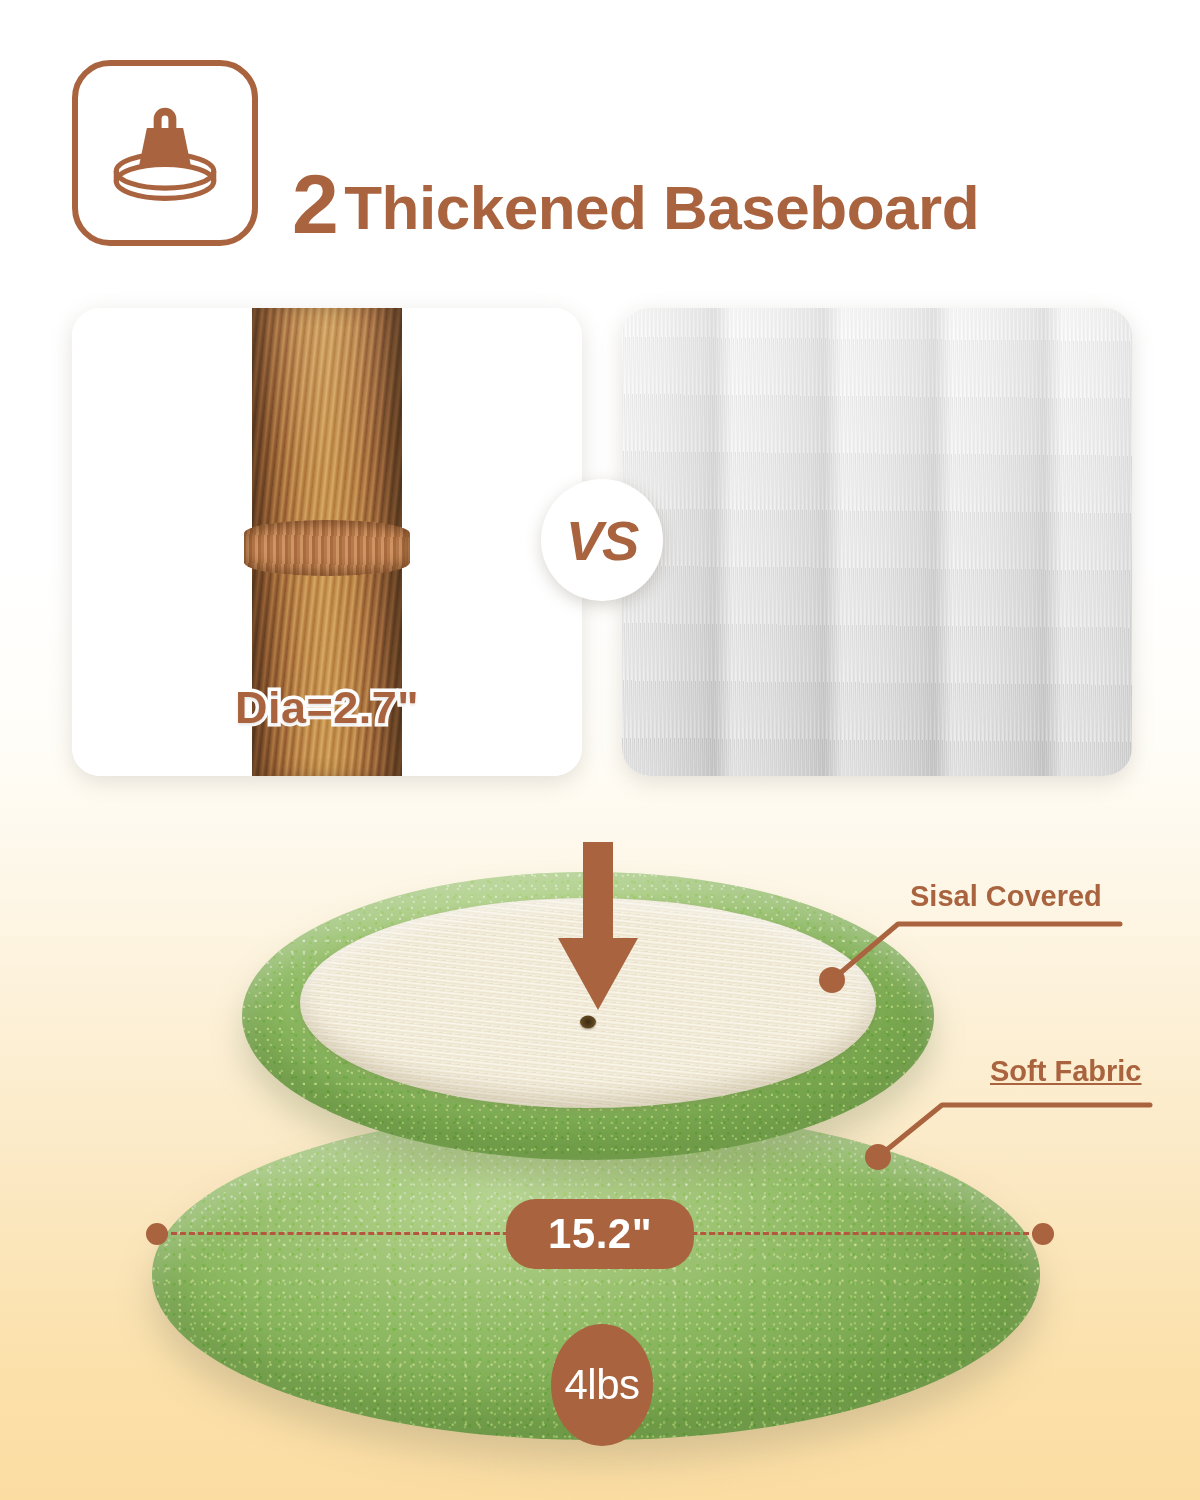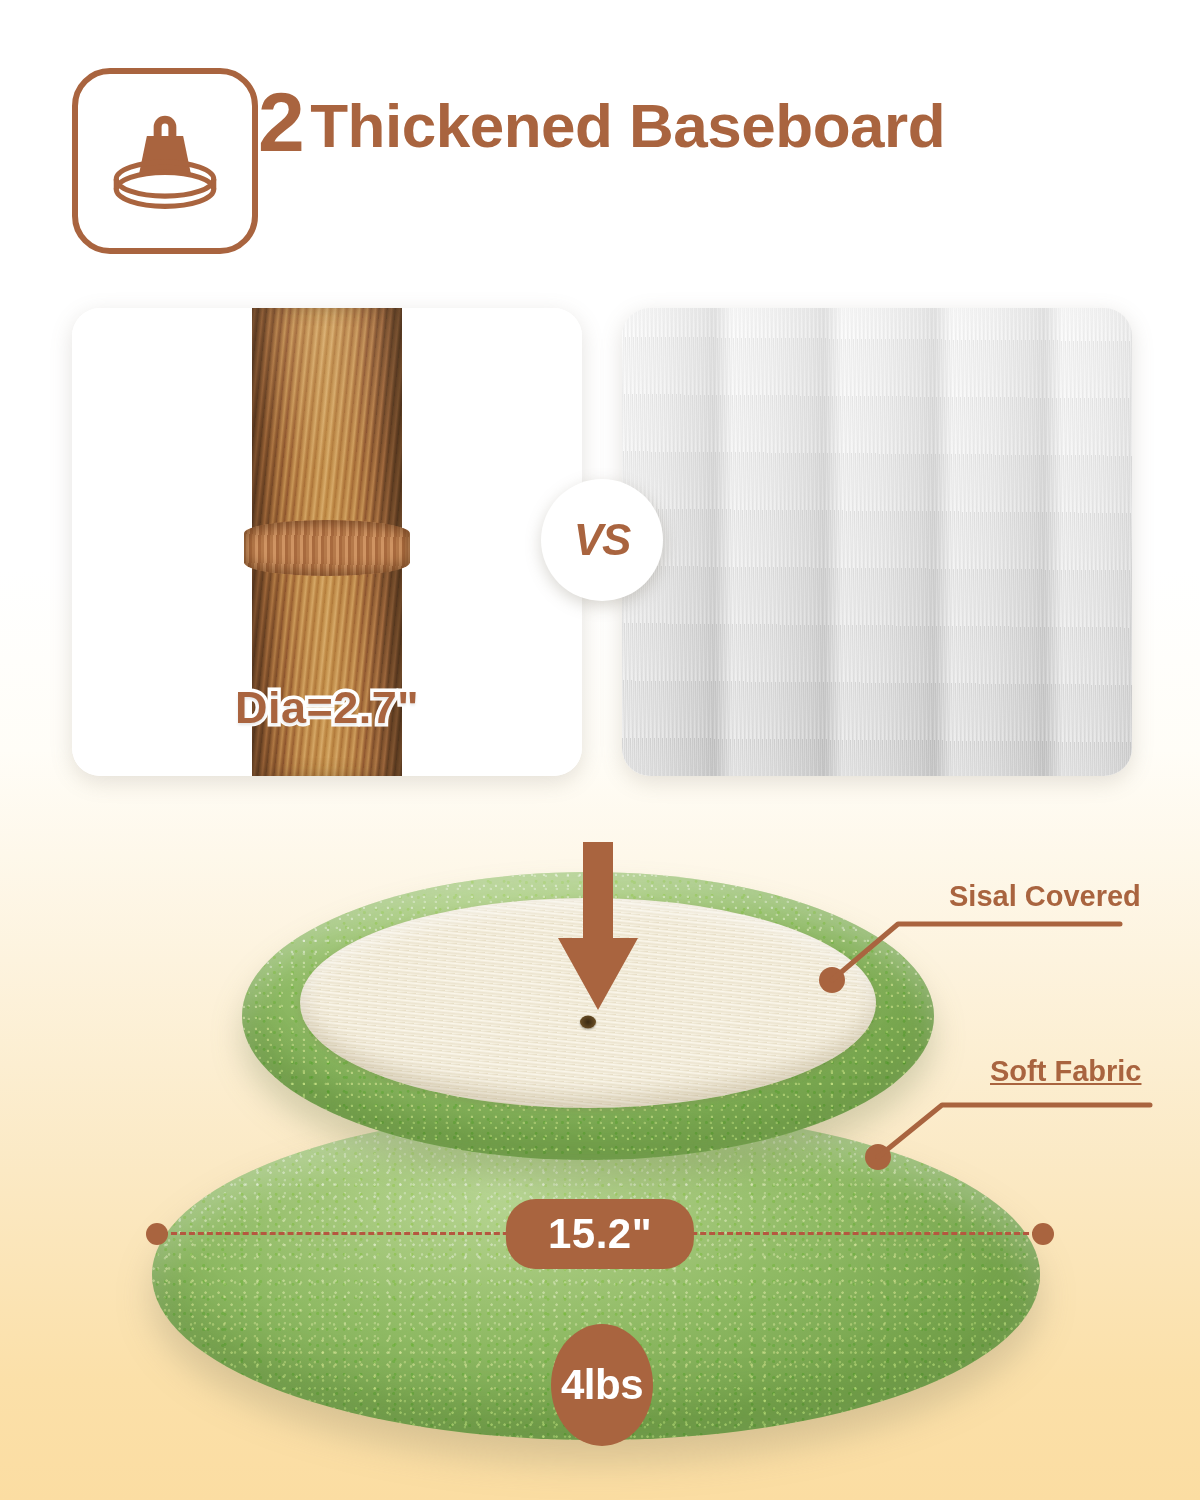--- a/index.html
+++ b/index.html
@@ -14,22 +14,22 @@
         #ffffff 38%,
         #fffdf7 50%,
         #fdf3de 64%,
         #fbe9c4 78%,
         #fbe0a9 92%,
         #fbdda2 100%);
   }
 
   
   .header{
-    position:absolute; left:72px; top:68px;
-    display:flex; align-items:flex-start; 
+    position:absolute; left:72px; top:60px;
+    display:flex; align-items:flex-end; gap:34px;
   }
   .icon-badge{
     width:186px; height:186px; flex:0 0 186px;
     border:6px solid #a9643f;
     border-radius:38px;
     background:#ffffff;
     display:flex; align-items:center; justify-content:center;
   }
   .icon-badge svg{ width:136px; height:136px; display:block; }
 
@@ -125,21 +125,21 @@
   .vs-badge{
     position:absolute; left:50%; top:232px;
     transform:translate(-50%,-50%);
     width:122px; height:122px; border-radius:50%;
     background:#ffffff;
     box-shadow:0 5px 16px rgba(120,110,95,0.28);
     display:flex; align-items:center; justify-content:center;
     z-index:5;
   }
   .vs-badge span{
-    font-size:44px; font-weight:bold; font-style:italic;
+    font-size:56px; font-weight:bold; font-style:italic;
     color:#a9643f; letter-spacing:-1px;
   }
 
   
   .scene{ position:absolute; left:0; top:820px; width:1200px; height:680px; }
 
   
   .base-disc{
     position:absolute; left:152px; top:290px;
     width:888px; height:330px;
@@ -223,21 +223,21 @@
   
   .callout{ position:absolute; z-index:6; }
   .callout .txt{
     position:absolute;
     font-size:29px; font-weight:bold; color:#a9643f;
     white-space:nowrap;
   }
   .callout svg{ position:absolute; left:0; top:0; overflow:visible; }
 
   .callout-sisal{ left:820px; top:880px; width:360px; height:140px; }
-  .callout-sisal .txt{ left:90px; top:0px;margin-left:39px; }
+  .callout-sisal .txt{ left:90px; top:0px; }
   .callout-fabric{ left:860px; top:1055px; width:330px; height:140px; }
   .callout-fabric .txt{ left:130px; top:0px;text-decoration:underline; }
 
   
   .dim{
     position:absolute; left:150px; top:1225px;
     width:900px; height:18px; z-index:7;
   }
   .dim .line{
     position:absolute; left:12px; right:12px; top:7px; height:0;
@@ -262,21 +262,21 @@
   
   .weight-badge{
     position:absolute; left:551px; top:1324px;
     width:102px; height:122px;
     border-radius:50%;
     background:#a9643f;
     display:flex; align-items:center; justify-content:center;
     z-index:7;
   }
   .weight-badge span{
-    color:#ffffff; font-size:42px; font-weight:bold; letter-spacing:-0.5px;
+    color:#ffffff; font-size:42px; font-weight:normal; letter-spacing:-0.5px;
   }
 </style>
 </head>
 <body>
 
 <div class="header">
 
   <div class="icon-badge">
     <svg viewBox="0 0 120 120" aria-hidden="true">
 

